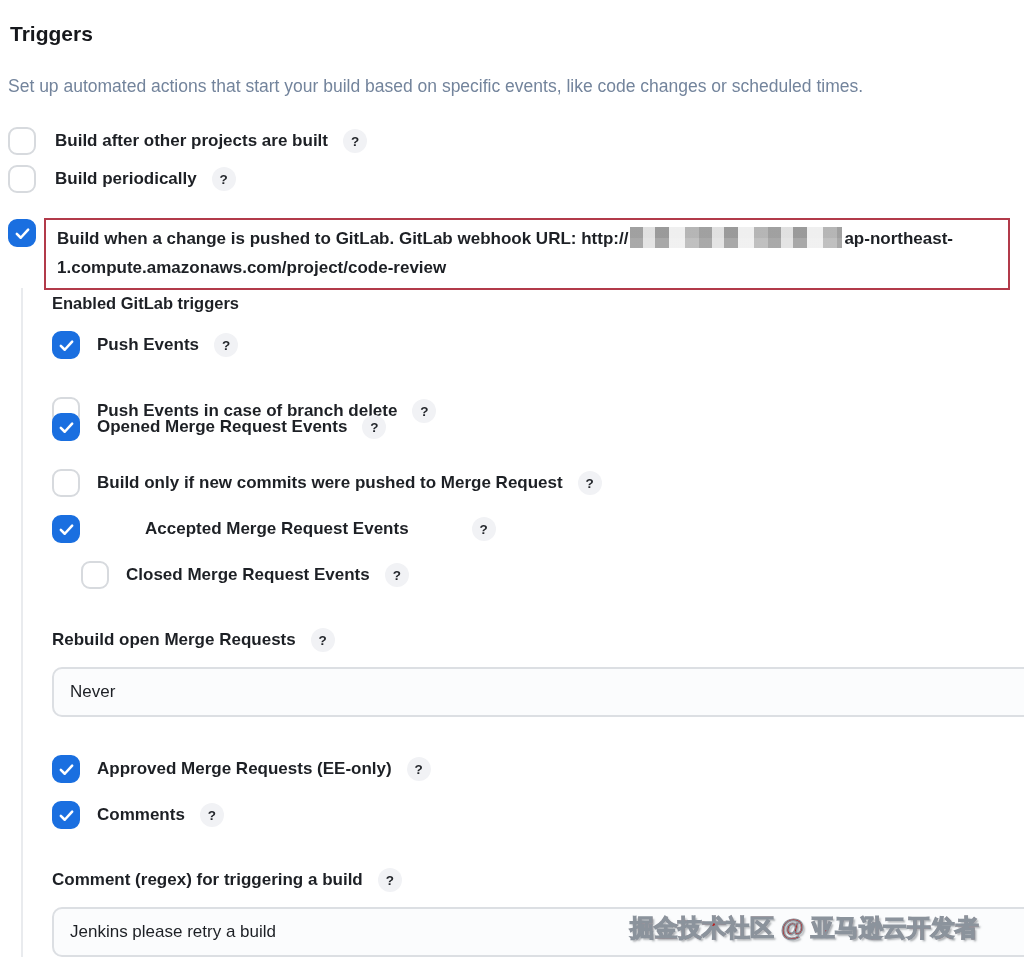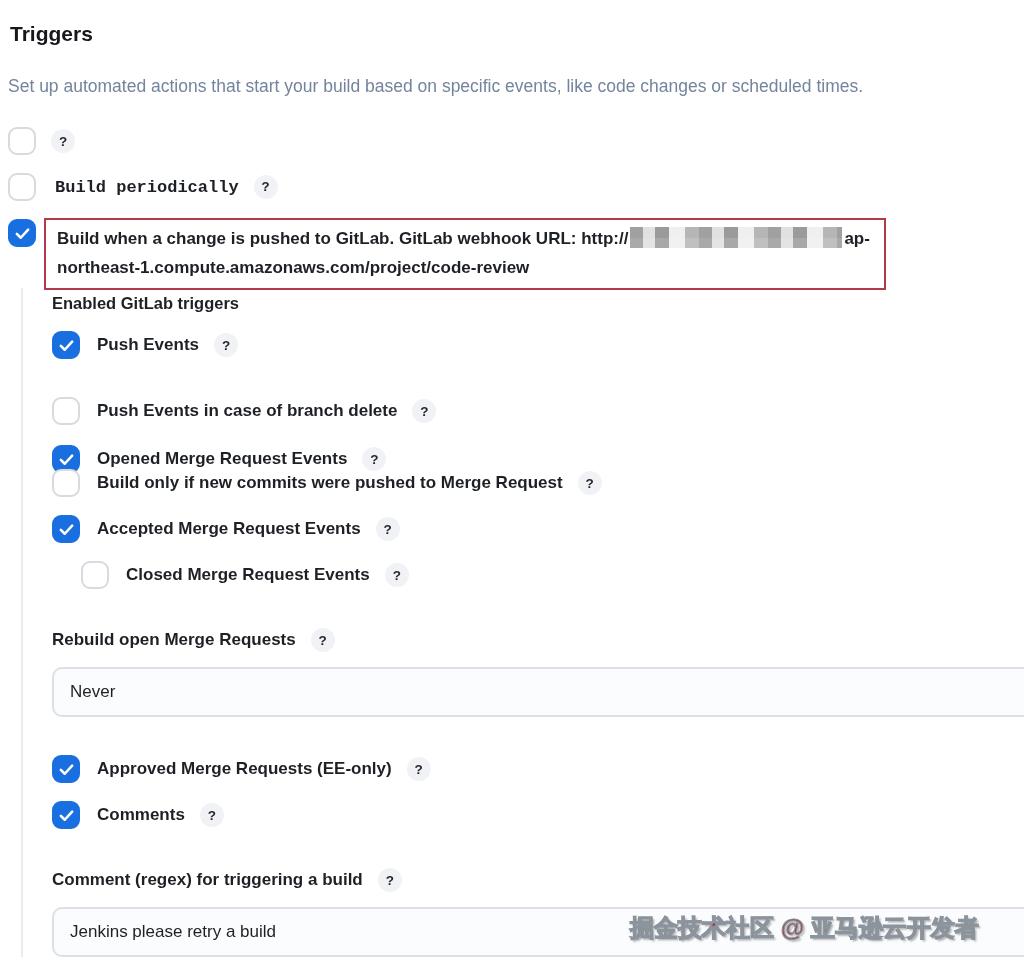--- a/index.html
+++ b/index.html
@@ -44,21 +44,21 @@
     margin-left: 15px;
     width: 24px; height: 24px; flex: 0 0 24px;
     border-radius: 50%;
     background: #f1f2f5;
     color: #23262b;
     font-size: 13.5px; font-weight: 700;
     display: inline-flex; align-items: center; justify-content: center;
     cursor: pointer;
   }
   .gitlab-row-box {
-    left: 44px; top: 202px; width: 842px; min-height: 62px;
+    left: 44px; top: 202px; width: 966px; min-height: 62px;
     border: 2.5px solid #b23a4a;
     background: #ffffff;
     padding: 4px 11px 6px 11px;
     font-size: 17px; font-weight: 600; line-height: 29px; color: #1d2025;
   }
   .redacted-blur {
     display: inline-block;
     width: 212px; height: 21px;
     vertical-align: -4px;
     margin: 0 2px;
@@ -120,24 +120,25 @@
 
 <div class="page">
 
   <div class="abs page-title">Triggers</div>
   <div class="abs page-subtitle">Set up automated actions that start your build based on specific events, like code changes or scheduled times.</div>
 
   <div class="abs opt-row" style="left:8px; top:110px;">
     <span class="checkbox">
       
     </span>
-    <span class="help-badge">?</span>
-  </div>
-
-  <div class="abs opt-row" style="left:8px; top:156px;font-family:Liberation Mono, monospace;">
+    <span class="opt-label">Build after other projects are built</span>
+    <span class="help-badge">?</span>
+  </div>
+
+  <div class="abs opt-row" style="left:8px; top:148px;">
     <span class="checkbox">
       
     </span>
     <span class="opt-label">Build periodically</span>
     <span class="help-badge">?</span>
   </div>
 
   <span class="abs checkbox checked" style="left:8px; top:203px;">
     <svg viewBox="0 0 24 24" width="17" height="17">
         <path d="M4 12.5 9.5 18 20 6.5" stroke="#fff" stroke-width="3.6" fill="none" stroke-linecap="round" stroke-linejoin="round"></path>
@@ -161,39 +162,39 @@
   </div>
 
   <div class="abs opt-row" style="left:52px; top:380px;">
     <span class="checkbox">
       
     </span>
     <span class="opt-label" style="margin-left:17px;">Push Events in case of branch delete</span>
     <span class="help-badge">?</span>
   </div>
 
-  <div class="abs opt-row" style="left:52px; top:428px;">
+  <div class="abs opt-row" style="left:52px; top:396px;">
     <span class="checkbox checked">
       <svg viewBox="0 0 24 24" width="17" height="17">
           <path d="M4 12.5 9.5 18 20 6.5" stroke="#fff" stroke-width="3.6" fill="none" stroke-linecap="round" stroke-linejoin="round"></path>
         </svg>
     </span>
     <span class="opt-label" style="margin-left:17px;">Opened Merge Request Events</span>
     <span class="help-badge">?</span>
   </div>
 
   <div class="abs opt-row" style="left:52px; top:452px;">
     <span class="checkbox">
       
     </span>
     <span class="opt-label" style="margin-left:17px;">Build only if new commits were pushed to Merge Request</span>
     <span class="help-badge">?</span>
   </div>
 
-  <div class="abs opt-row" style="left:52px; top:498px;">
+  <div class="abs opt-row" style="left:52px; top:498px;gap:48px;">
     <span class="checkbox checked">
       <svg viewBox="0 0 24 24" width="17" height="17">
           <path d="M4 12.5 9.5 18 20 6.5" stroke="#fff" stroke-width="3.6" fill="none" stroke-linecap="round" stroke-linejoin="round"></path>
         </svg>
     </span>
     <span class="opt-label" style="margin-left:17px;">Accepted Merge Request Events</span>
     <span class="help-badge">?</span>
   </div>
 
   <div class="abs opt-row" style="left:52px; top:544px;padding-left:29px;">

